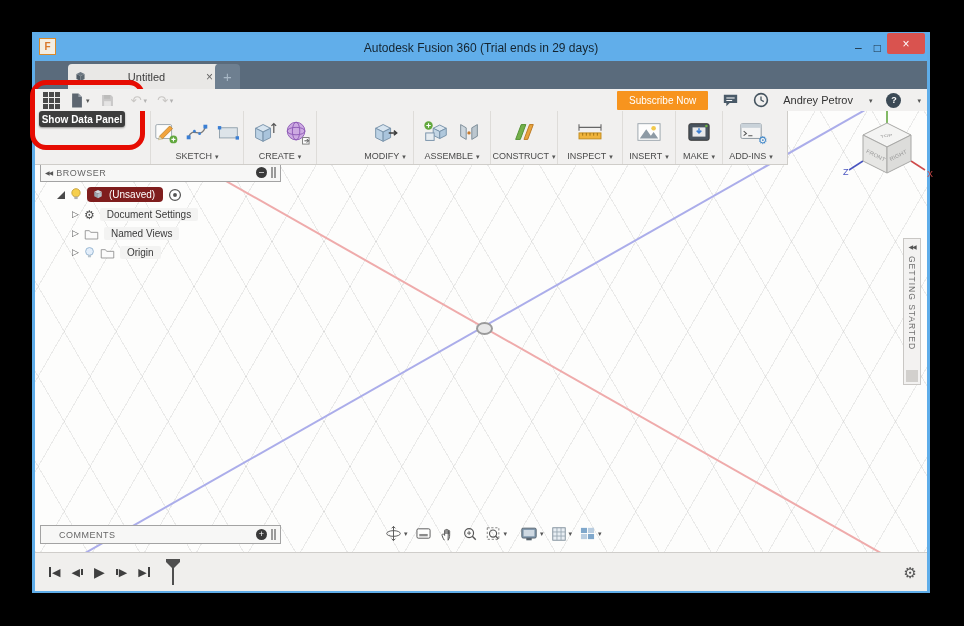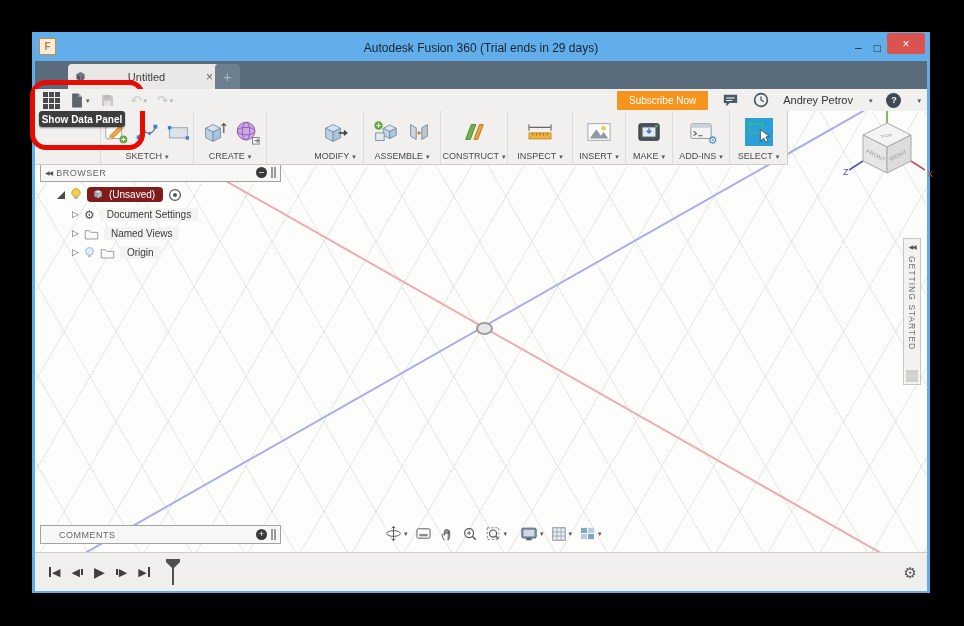--- a/index.html
+++ b/index.html
@@ -580,35 +580,20 @@
                   </svg>
               <span class="gear-badge">⚙</span>
             </span>
           </div>
           <div class="rib-label">
             <span>ADD-INS</span>
                 <span class="dd">▾</span>
           </div>
         </div>
 
-        <div class="rib-sec" style="width:57px;">
-          <div class="rib-icons">
-            <span class="rib-btn">
-              <svg width="28" height="28" viewBox="0 0 30 30">
-                    <rect width="30" height="30" fill="#2a9fd8"></rect>
-                    <rect x="5" y="6" width="14" height="10" fill="none" stroke="#36d44a" stroke-width="1.4" stroke-dasharray="3 2"></rect>
-                    <path d="M16.5 12.5 L16.5 25 L20 21.5 L22.3 26 L24.6 24.6 L22.3 20.3 L26 19.6 Z" fill="#fff" stroke="#3a3a3a" stroke-width=".8"></path>
-                  </svg>
-            </span>
-          </div>
-          <div class="rib-label">
-            <span>SELECT</span>
-                <span class="dd">▾</span>
-          </div>
-        </div>
       </div>
     </div>
 
     <div class="bottombar">
       <div class="pb-group">
         <span class="pb">
               <span class="bar"></span>
               <span>◀</span>
             </span>
         <span class="pb">

